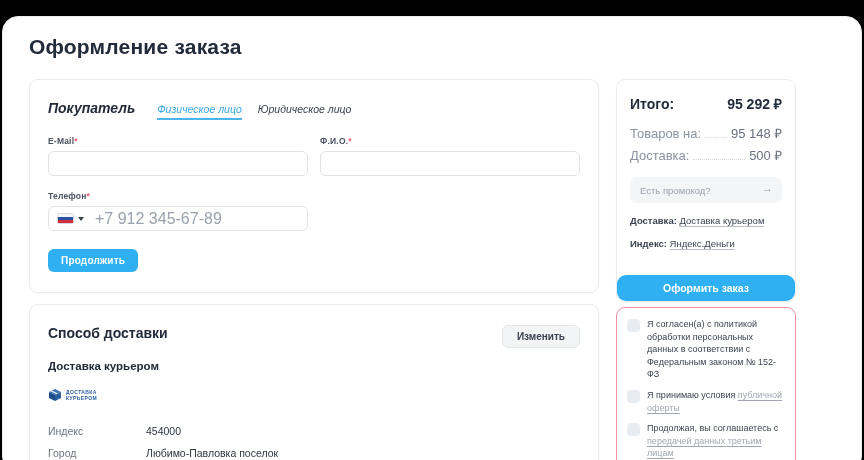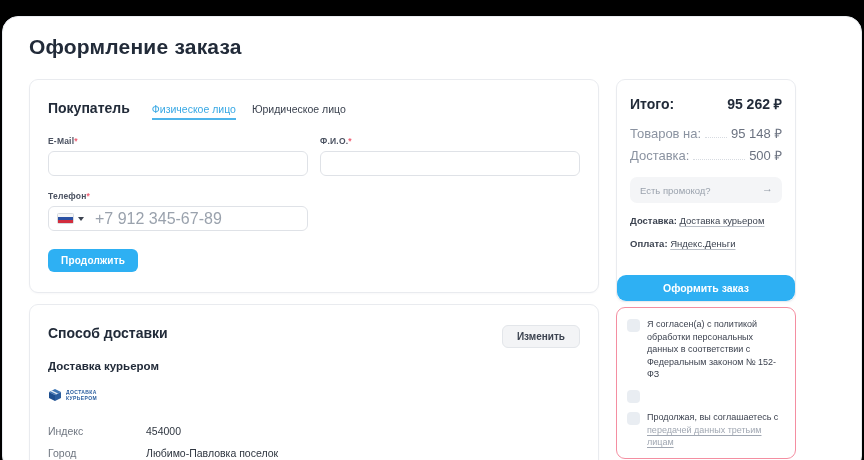--- a/index.html
+++ b/index.html
@@ -15,21 +15,21 @@
   .left-col { width:570px; display:flex; flex-direction:column; gap:11px; }
   .right-col { width:180px; }
 
   .card {
     background:#fff; border:1px solid #e9ebef; border-radius:9px;
     box-shadow:0 1px 2px rgba(30,40,60,.03);
   }
 
   
   .buyer-card { padding:20px 18px 20px 18px; }
-  .buyer-head { display:flex; align-items:baseline; gap:22px; }
+  .buyer-head { display:flex; align-items:baseline; gap:22px;font-style:italic; }
   .card-title { font-size:14px; font-weight:700; color:#222b39; }
   .tabs { display:flex; gap:16px; }
   .tab { font-size:10.5px; color:#3c4350; font-weight:500; cursor:pointer; padding-bottom:3px; }
   .tab.active { color:#38a8e4; border-bottom:2px solid #4db4ea; }
   .fields-row { display:flex; justify-content:space-between; margin-top:16px; }
   .field { width:260px; }
   .field-label { font-size:8.5px; color:#4a5160; font-weight:600; letter-spacing:.2px; margin-bottom:5px; }
   .req { color:#ef5e73; }
   .text-input {
     width:100%; height:25px; border:1px solid #dfe2e7; border-radius:6px;
@@ -190,21 +190,21 @@
             </div>
           </div>
         </div>
       </div>
 
       <div class="right-col">
         <div class="card summary-card">
           <div class="summary-body">
             <div class="total-row">
               <div class="total-label">Итого:</div>
-              <div class="total-value">95 262 ₽</div>
+              <div class="total-value">95 292 ₽</div>
             </div>
             <div class="sum-lines">
               <div class="sum-line">
                 <span>Товаров на:</span>
                   <span class="leader"></span>
                   <span class="val">95 148 ₽</span>
               </div>
               <div class="sum-line">
                 <span>Доставка:</span>
                   <span class="leader"></span>
@@ -215,34 +215,35 @@
             <div class="promo-wrap">
               <input class="promo-input" type="text" placeholder="Есть промокод?" style="">
               <span class="promo-arrow">→</span>
             </div>
 
             <div class="kv-line">
               <span class="k">Доставка:</span>
               <span class="v">Доставка курьером</span>
             </div>
             <div class="kv-line">
-              <span class="k">Оплата:</span>
+              <span class="k">Индекс:</span>
               <span class="v">Яндекс.Деньги</span>
             </div>
           </div>
           <button class="submit-btn">Оформить заказ</button>
         </div>
 
         <div class="agreements">
           <div class="agree-row">
             <div class="checkbox"></div>
             <div class="agree-text"><span>Я согласен(а) с политикой обработки персональных данных в соответствии с Федеральным законом № 152-ФЗ</span><span class="link"></span></div>
           </div>
           <div class="agree-row">
             <div class="checkbox"></div>
+            <div class="agree-text"><span>Я принимаю условия </span><span class="link">публичной оферты</span></div>
           </div>
           <div class="agree-row">
             <div class="checkbox"></div>
             <div class="agree-text"><span>Продолжая, вы соглашаетесь с </span><span class="link">передачей данных третьим лицам</span></div>
           </div>
         </div>
       </div>
     </div>
   </div>
 </div>

